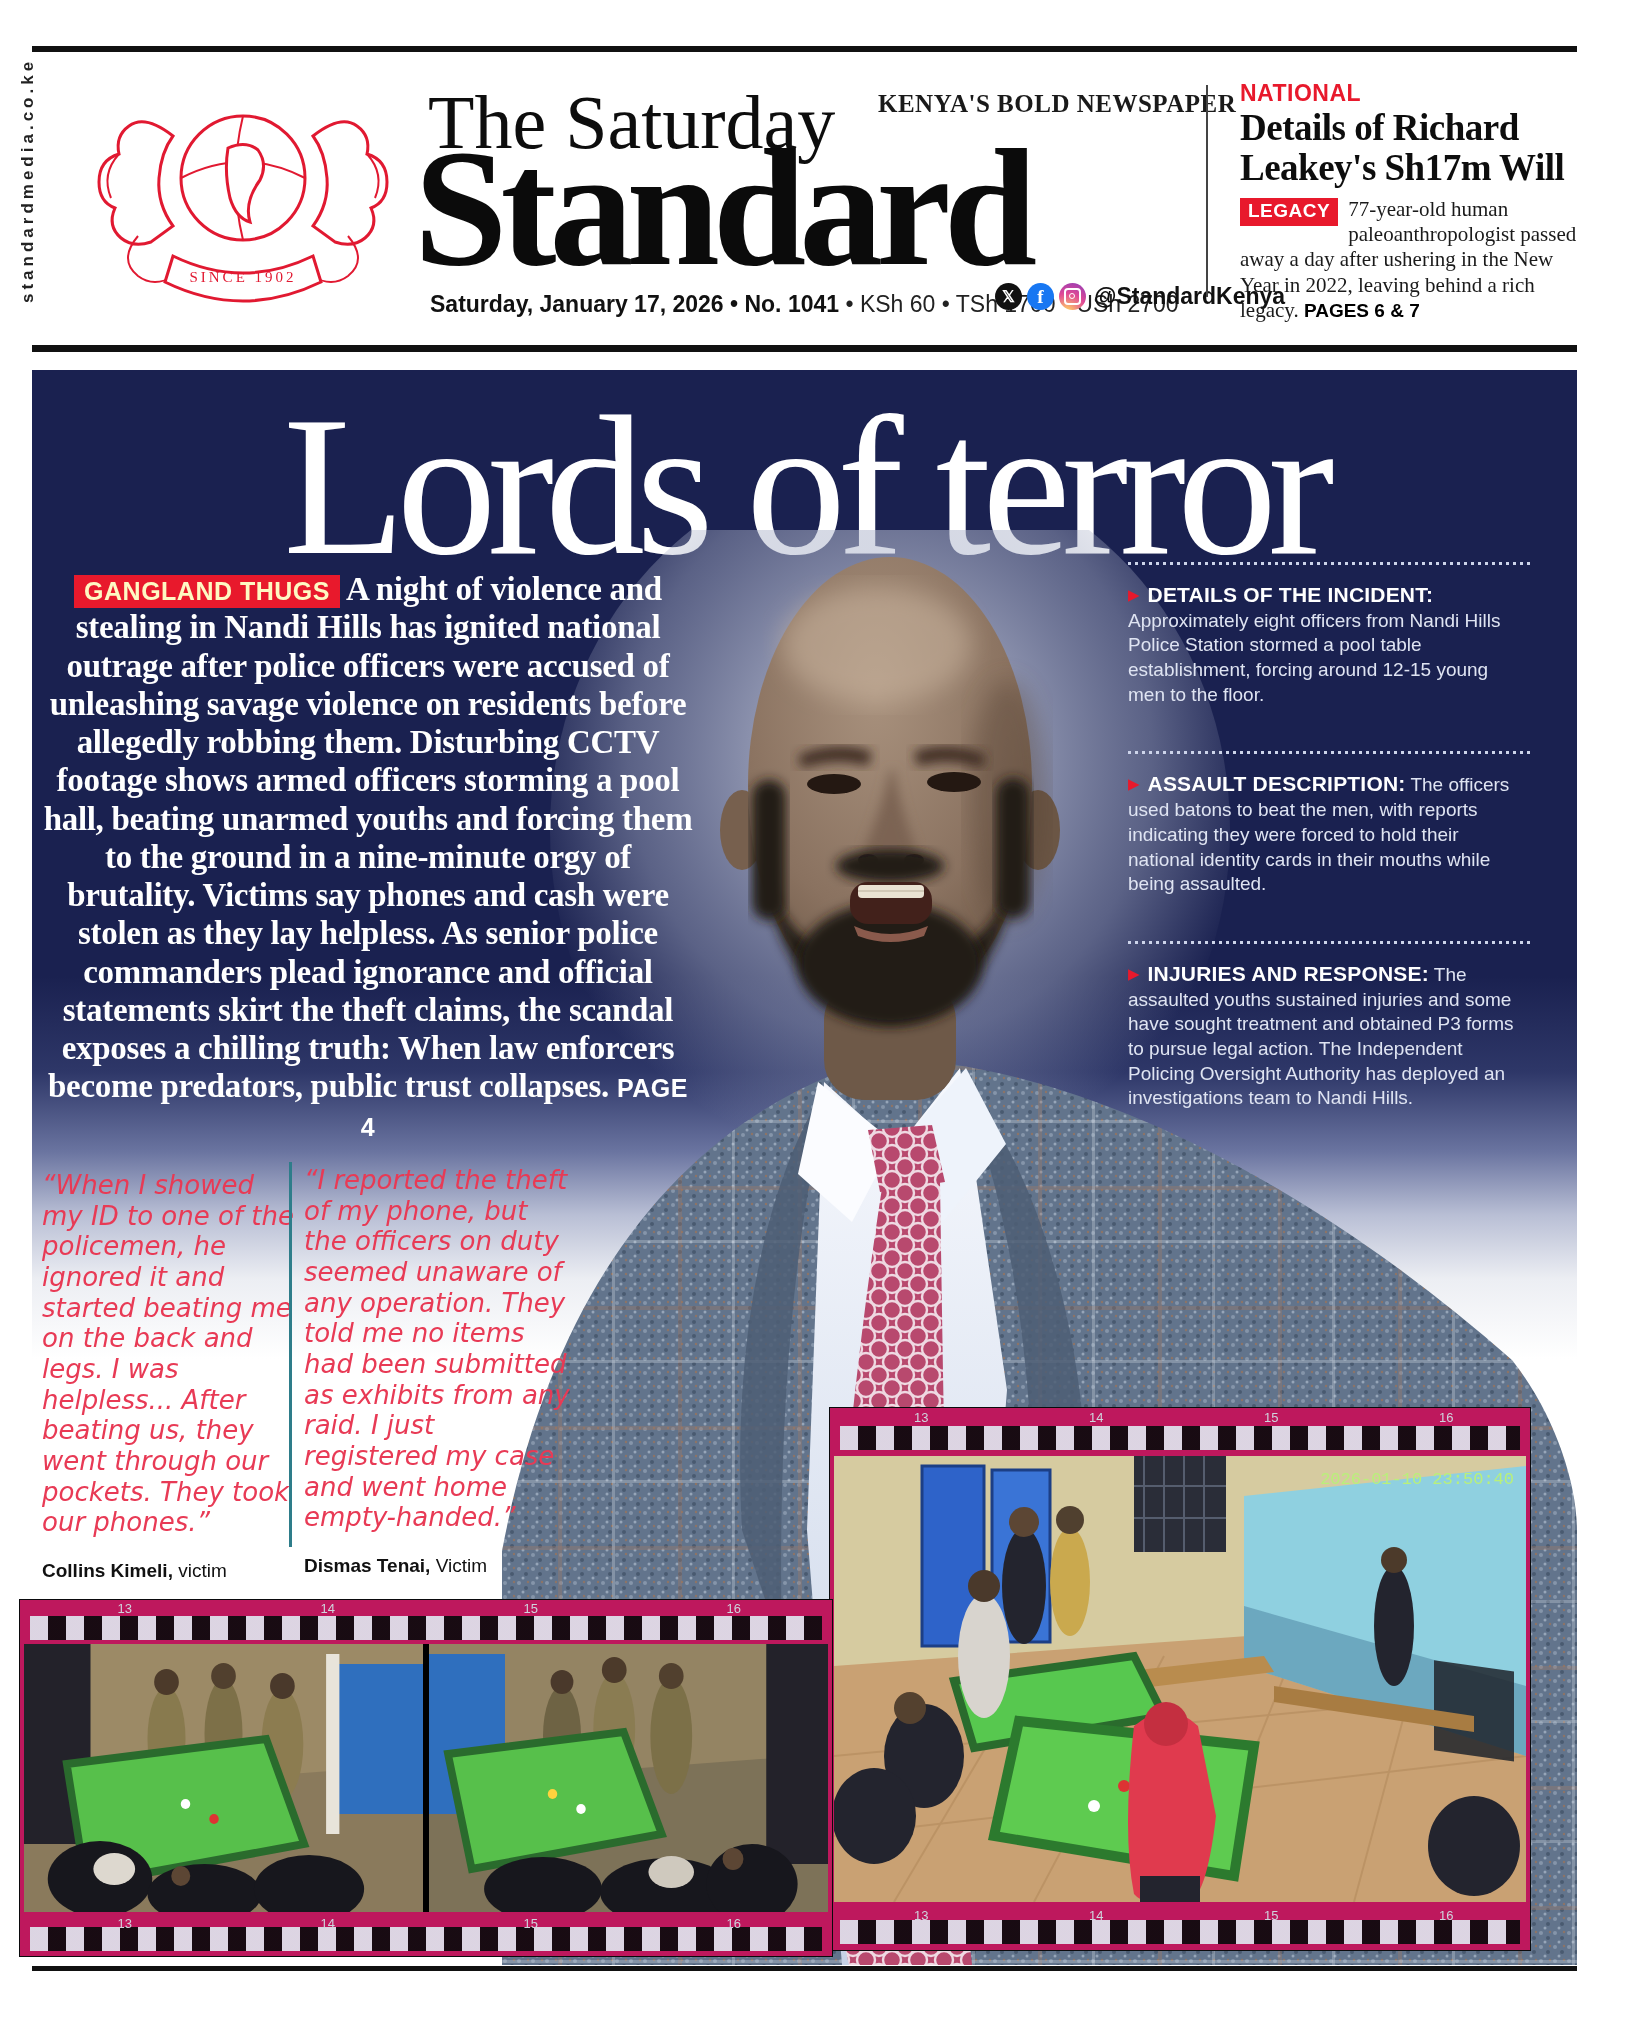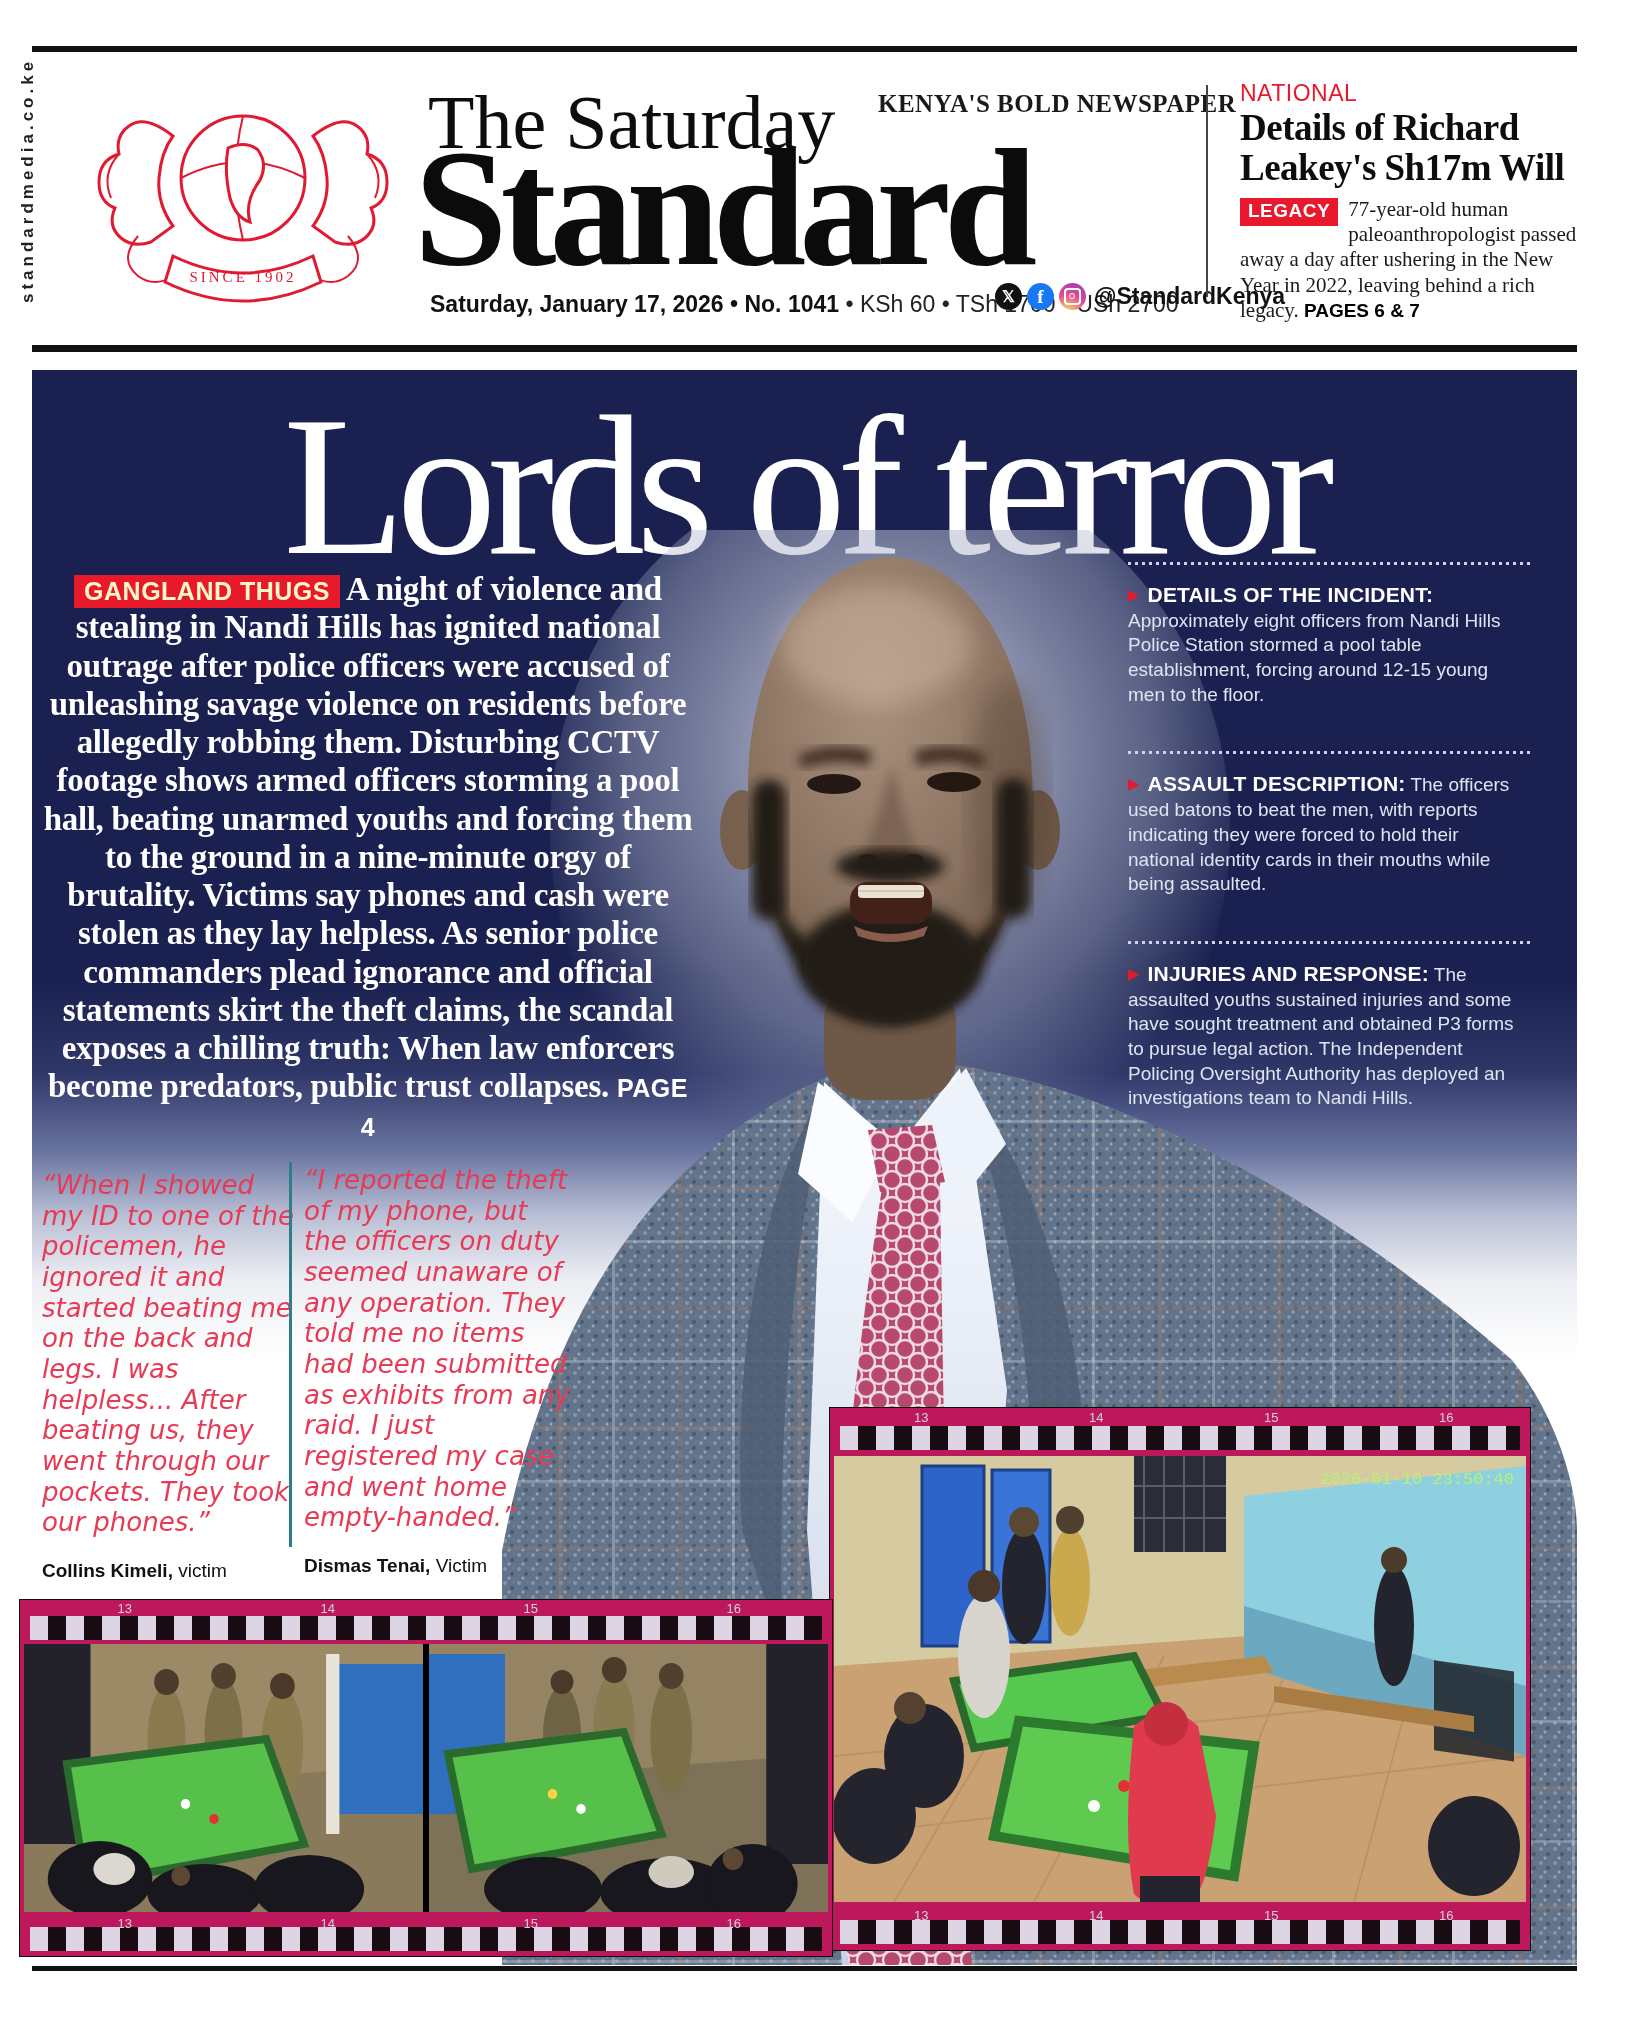--- a/index.html
+++ b/index.html
@@ -24,21 +24,21 @@
        color:#fff;font-weight:bold;font-size:16px;}
   .soc.x{background:#111;}
   .soc.fb{background:#1877f2;font-family:"Liberation Serif",serif;font-size:19px;}
   .soc.ig{background:radial-gradient(circle at 30% 110%,#fdc468 10%,#df4996 55%,#8a3ab9 100%);}
   .ig-box{width:13px;height:13px;border:2px solid #fff;border-radius:4px;position:relative;}
   .ig-box:after{content:"";position:absolute;left:2.5px;top:2.5px;width:4px;height:4px;border:1.5px solid #fff;border-radius:50%;}
   #handle{font-weight:bold;font-size:23px;color:#111;margin-left:3px;}
   #mast-divider{left:1206px;top:85px;width:2px;height:212px;background:#444;}
 
   
-  #nat-kicker{left:1240px;top:80px;font-size:23px;font-weight:normal;color:#e8192c;letter-spacing:.5px;text-align:right;}
+  #nat-kicker{left:1240px;top:80px;font-size:23px;font-weight:bold;color:#e8192c;letter-spacing:.5px;text-align:right;}
   #nat-headline{left:1240px;top:108px;width:345px;font-family:"Liberation Serif",serif;font-weight:bold;
       font-size:37px;line-height:1.07;color:#0d0d0d;letter-spacing:-.5px;}
   #nat-body{left:1240px;top:197px;width:345px;font-family:"Liberation Serif",serif;font-size:21px;line-height:1.2;color:#1a1a1a;}
   #nat-body .tag{float:left;background:#e8192c;color:#fff;font-family:"Liberation Sans",sans-serif;
       font-weight:bold;font-size:19px;padding:2px 8px 3px;margin:1px 10px 2px 0;letter-spacing:.5px;}
   #nat-body .pages{font-family:"Liberation Sans",sans-serif;font-weight:bold;font-size:19px;color:#000;}
 
   
   #hero{left:32px;top:370px;width:1545px;height:1595px;
      background:linear-gradient(180deg,#1a2150 0%,#1a2150 38%,#2e3768 44%,#6a74a0 49%,#b9bfd5 53%,#eceef3 57%,#ffffff 62%,#ffffff 100%);}

